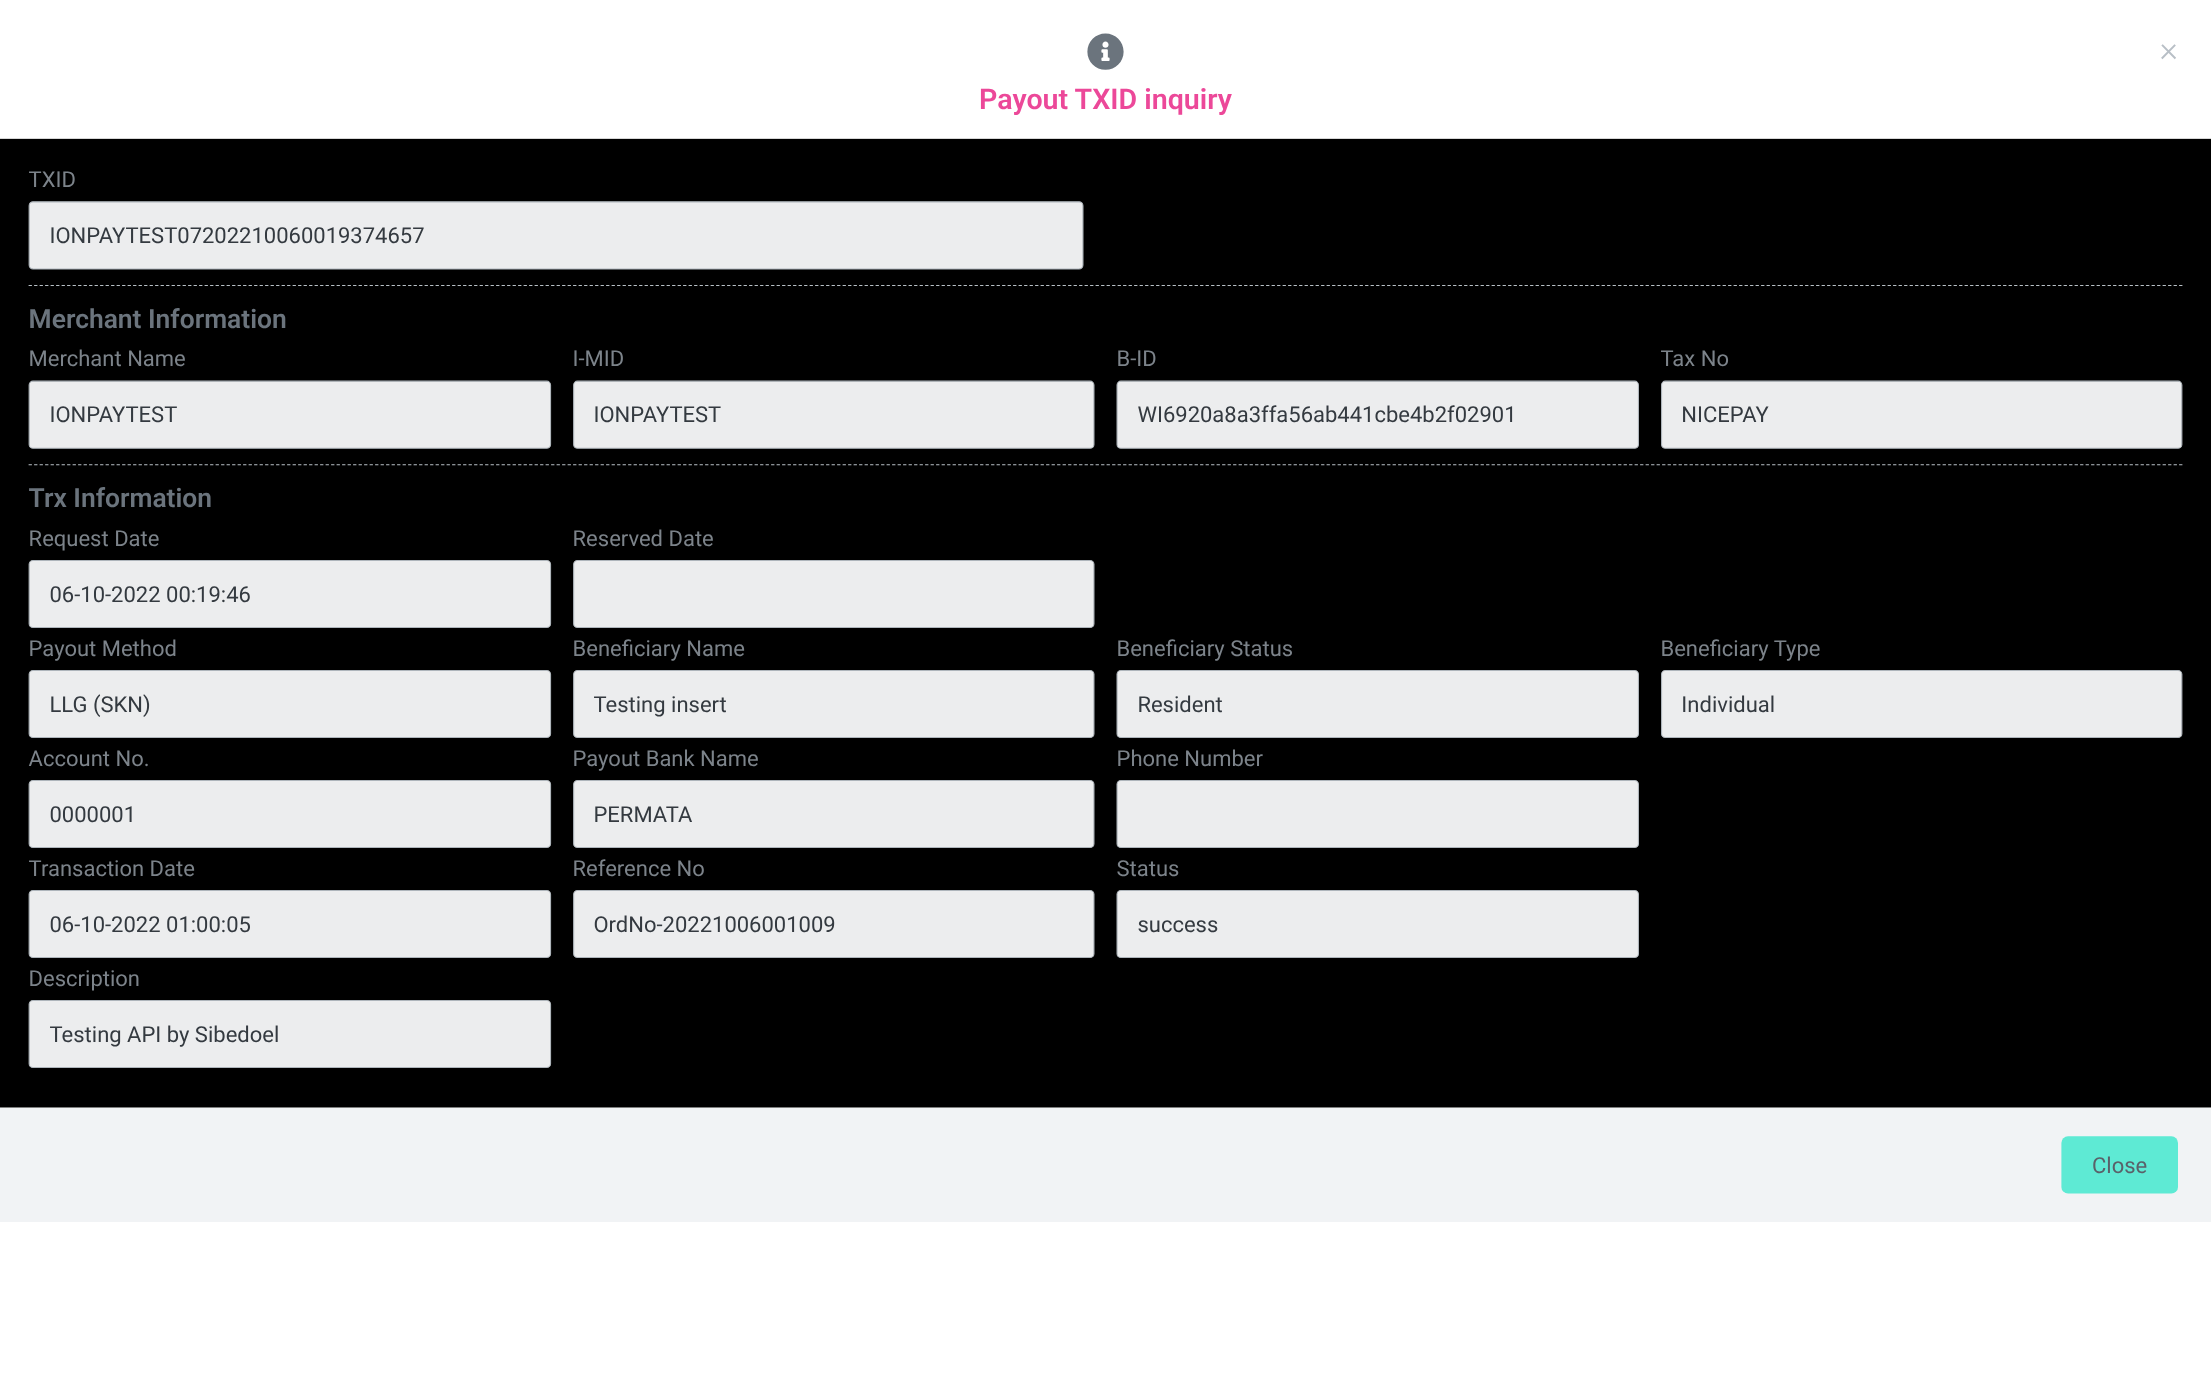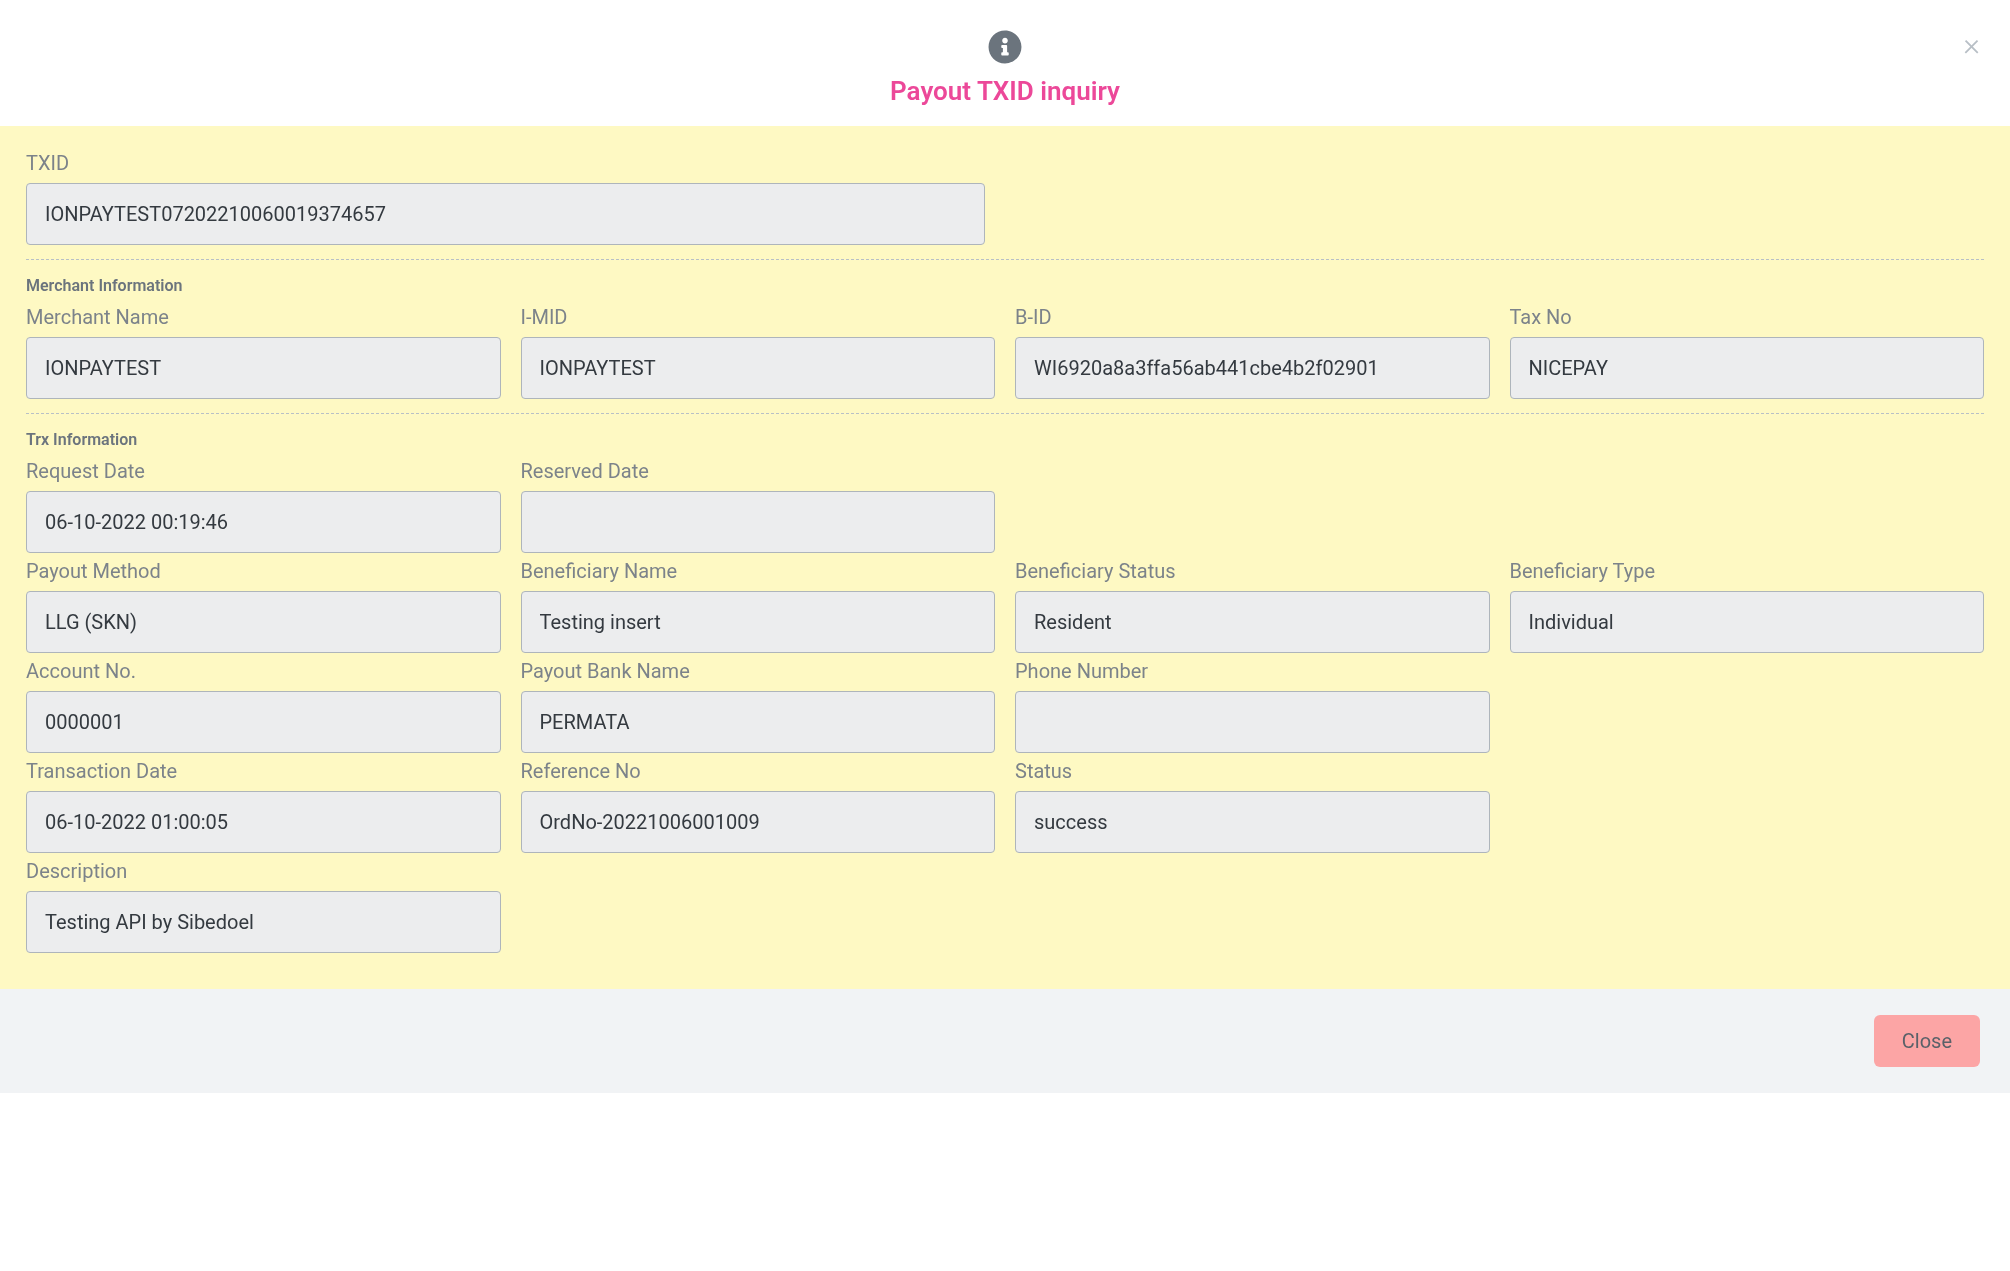--- a/index.html
+++ b/index.html
@@ -46,25 +46,25 @@
       width: 34px;
       height: 34px;
       fill: #6b747d;
     }
     .modal-title {
       font-size: 26px;
       font-weight: 600;
       color: #ec4899;
     }
     .modal-body {
-      background: #fef9c3;
+      background: #000000;
       padding: 25px 26px 30px 26px;
     }
     .section-title {
-      font-size: 16px;
+      font-size: 24px;
       font-weight: 600;
       color: #6b747d;
       margin-bottom: 10px;
       margin-top: 4px;
     }
     .row {
       display: flex;
       flex-wrap: wrap;
       gap: 20px;
       margin-bottom: 6px;
@@ -98,21 +98,21 @@
       border-top: 1px dashed #b8c0c6;
       margin: 14px 0 16px 0;
     }
     .modal-footer {
       background: #f1f3f5;
       padding: 26px 30px;
       display: flex;
       justify-content: flex-end;
     }
     .close-btn {
-      background: #fca5a5;
+      background: #5eead4;
       color: #5a6169;
       border: none;
       border-radius: 6px;
       padding: 14px 28px;
       font-size: 20px;
       cursor: pointer;
       font-family: inherit;
     }
     .spacer-field { flex: 0 0 calc((100% - 60px) / 4); visibility: hidden; }
   </style>

